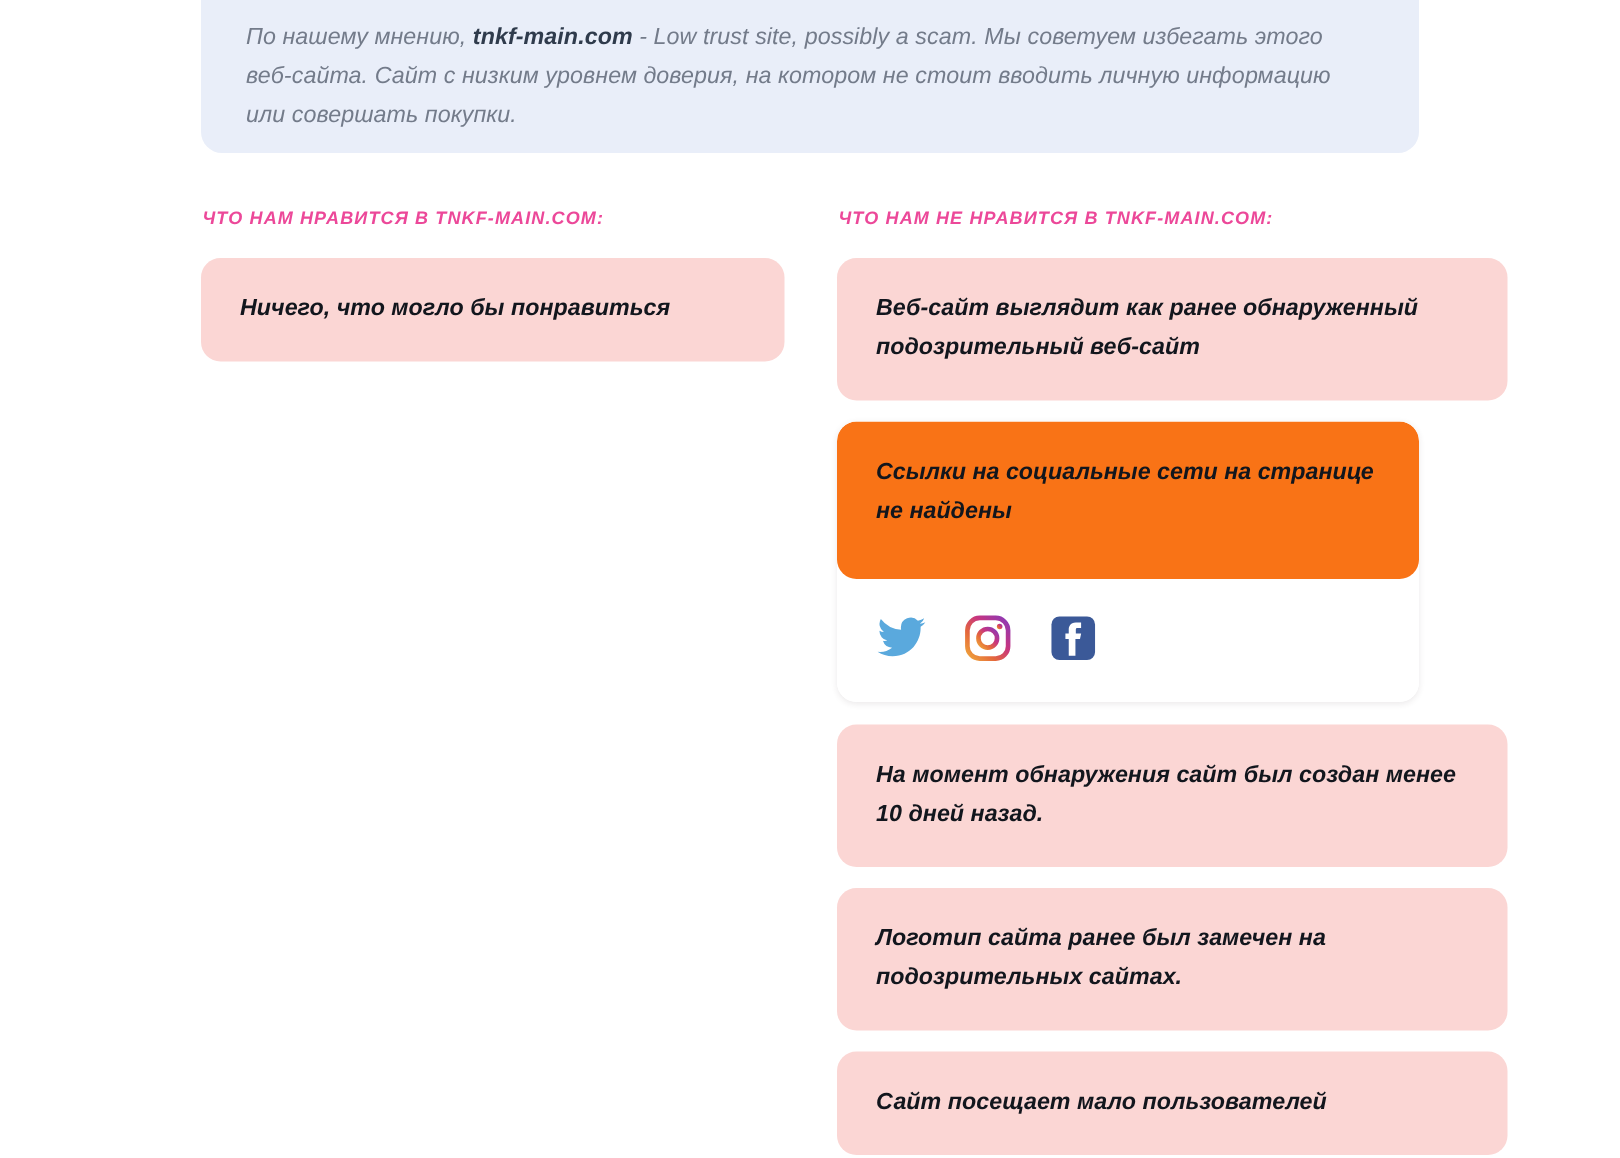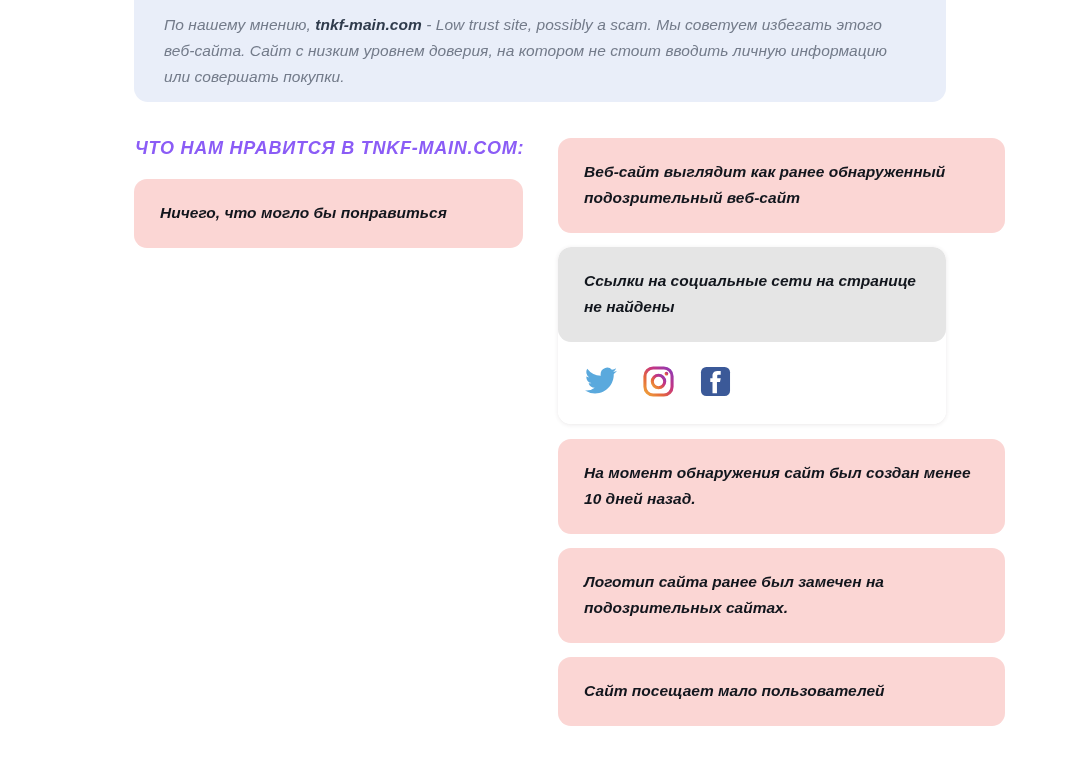--- a/index.html
+++ b/index.html
@@ -62,24 +62,24 @@
   .col-likes {
     width: 424px;
     margin-left: 134px;
   }
   .col-dislikes {
     width: 388px;
     margin-left: 0px;
   }
 
   .col-heading {
-    font-size: 18px;
+    font-size: 12px;
     font-weight: 700;
     letter-spacing: 0.75px;
-    color: #8b5cf6;
+    color: #ec4899;
     text-transform: uppercase;
     margin: 0 0 20px 1px;
     white-space: nowrap;
   }
 
   
   .reason-card {
     background: #fbd6d4;
     border-radius: 13px;
     padding: 21px 26px 22px 26px;
@@ -98,23 +98,23 @@
   
   .social-card {
     width: 388px;
     background: #ffffff;
     border-radius: 13px;
     margin-bottom: 15px;
     box-shadow: 0 1px 4px rgba(60, 40, 45, 0.10);
     overflow: hidden;
   }
   .social-card .reason-head {
-    background: #e5e5e5;
+    background: #f97316;
     border-radius: 13px;
-    padding: 21px 26px 22px 26px;
+    padding: 21px 26px 32px 26px;
     color: #12161d;
     font-size: 15.5px;
     line-height: 26px;
     font-weight: 700;
   }
   .social-card .reason-head p { margin: 0; }
   .social-icons {
     display: flex;
     align-items: center;
     gap: 23px;
@@ -144,20 +144,21 @@
 
     <div class="col-likes">
       <h3 class="col-heading">ЧТО НАМ НРАВИТСЯ В TNKF-MAIN.COM:</h3>
 
       <div class="reason-card">
         <p>Ничего, что могло бы понравиться</p>
       </div>
     </div>
 
     <div class="col-dislikes">
+      <h3 class="col-heading">ЧТО НАМ НЕ НРАВИТСЯ В TNKF-MAIN.COM:</h3>
 
       <div class="reason-card">
         <p>Веб-сайт выглядит как ранее обнаруженный подозрительный веб-сайт</p>
       </div>
 
       <div class="social-card">
         <div class="reason-head">
           <p>Ссылки на социальные сети на странице не найдены</p>
         </div>
         <div class="social-icons">

